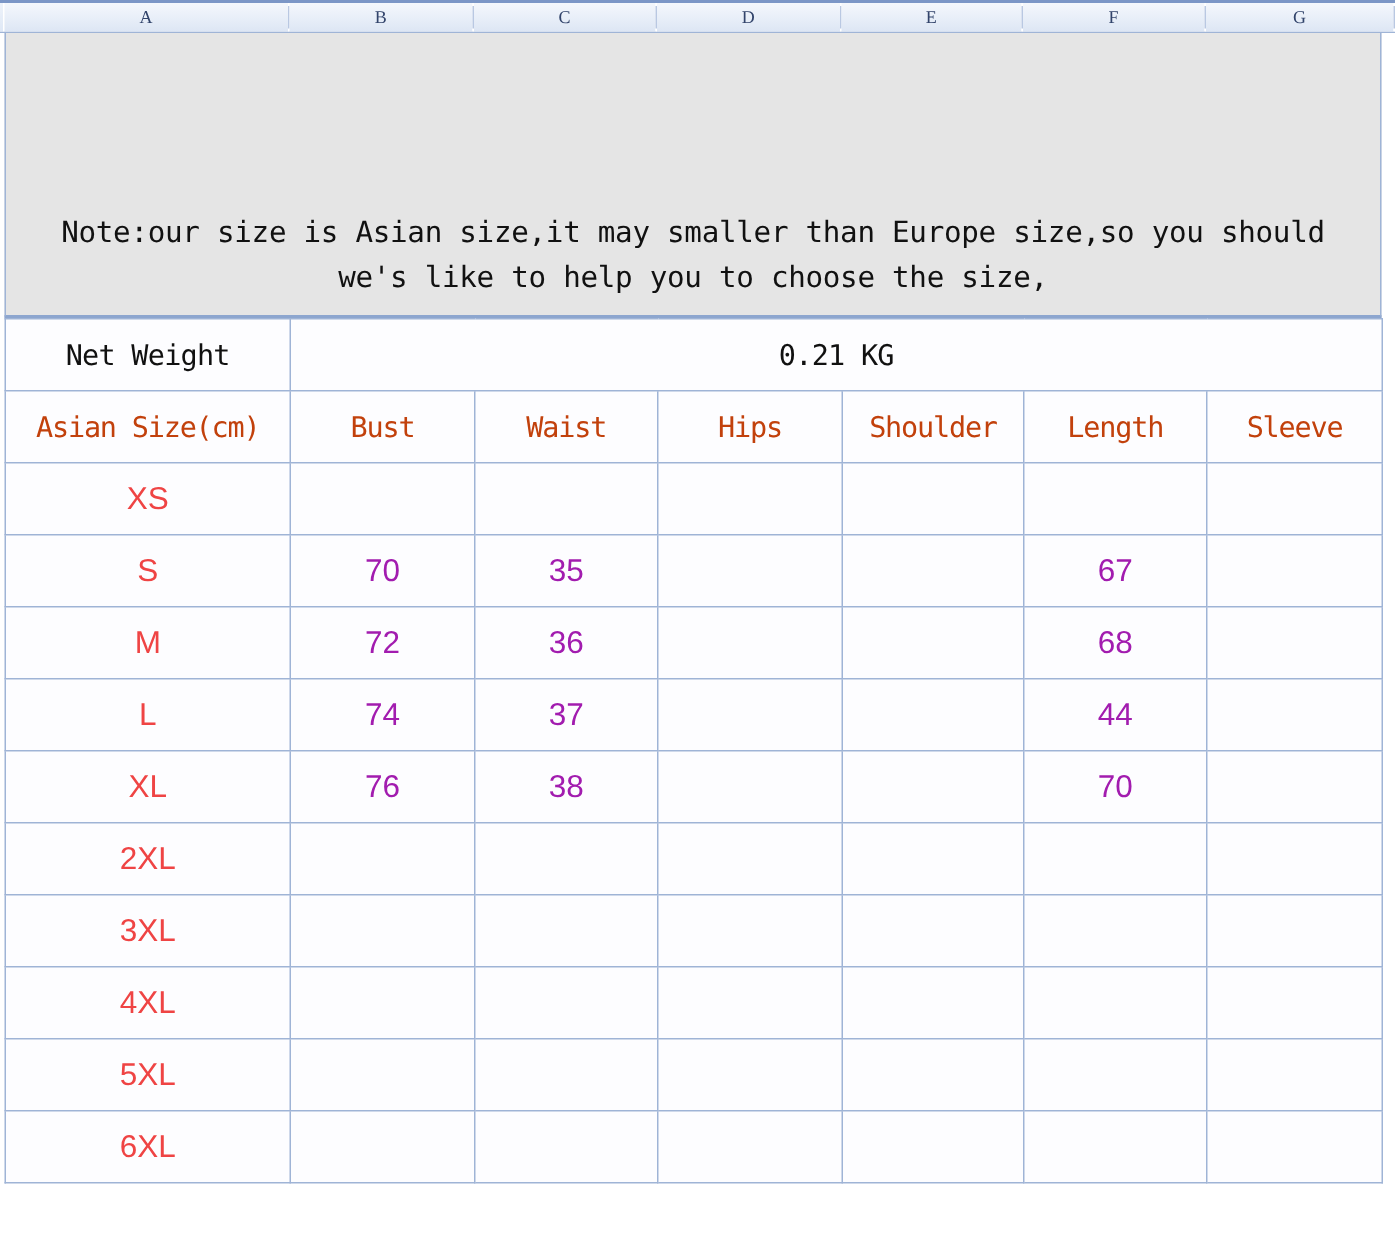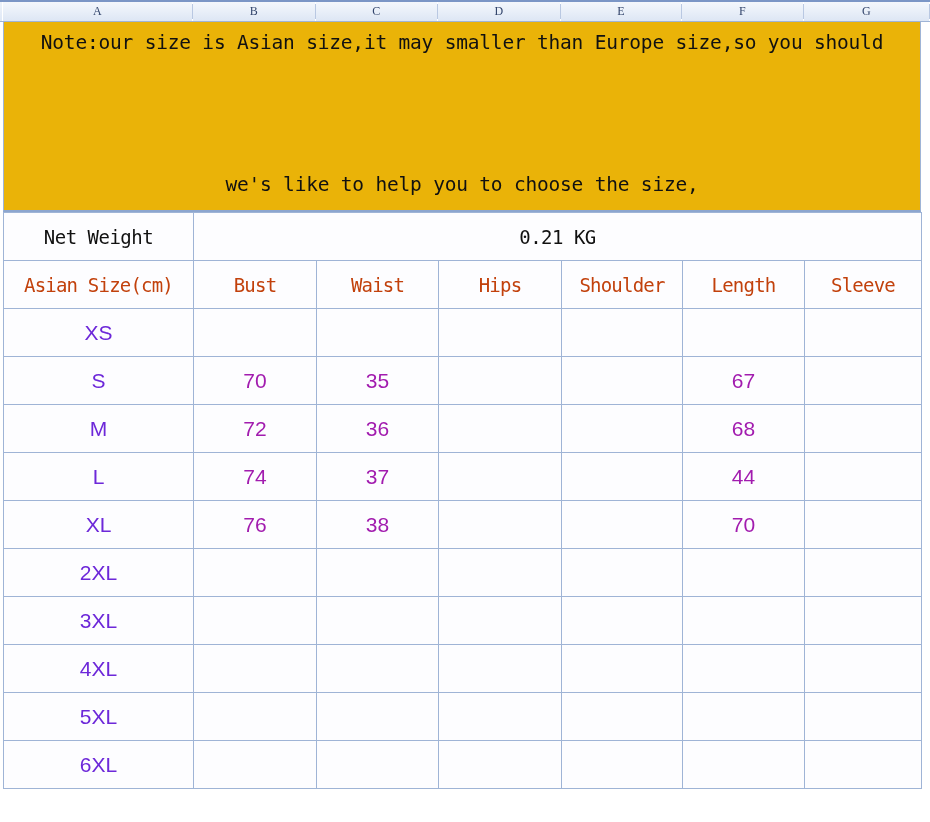--- a/index.html
+++ b/index.html
@@ -76,25 +76,25 @@
   .note-block {
     position: absolute;
     left: 3px;
     top: 0px;
     width: 918px;
     height: 190px;
     box-sizing: border-box;
     border-left: 1px solid #9fb4d6;
     border-right: 1px solid #9fb4d6;
     border-bottom: 2px solid #8da6cf;
-    background: #eab308;
+    background: #e5e5e5;
     display: flex;
     flex-direction: column;
     align-items: center;
-    justify-content: space-between;
+    justify-content: flex-end;
     padding: 6px 8px 10px 8px;
   }
   .note-line {
     font-family: "DejaVu Sans Mono", monospace;
     font-size: 19.5px;
     line-height: 30px;
     color: #111111;
     white-space: nowrap;
     text-align: center;
     letter-spacing: -0.2px;
@@ -125,21 +125,21 @@
   }
   .cell-head {
     font-family: "DejaVu Sans Mono", monospace;
     font-size: 19px;
     color: #c2410c;
     letter-spacing: -0.8px;
   }
   .cell-size {
     font-family: "Liberation Sans", sans-serif;
     font-size: 21px;
-    color: #6d28d9;
+    color: #ef4444;
   }
   .cell-val {
     font-family: "Liberation Sans", sans-serif;
     font-size: 21px;
     color: #a21caf;
   }
   .row-matercial td { height: 46px; }
   .row-netweight td { height: 46px; }
 </style>
 </head>

